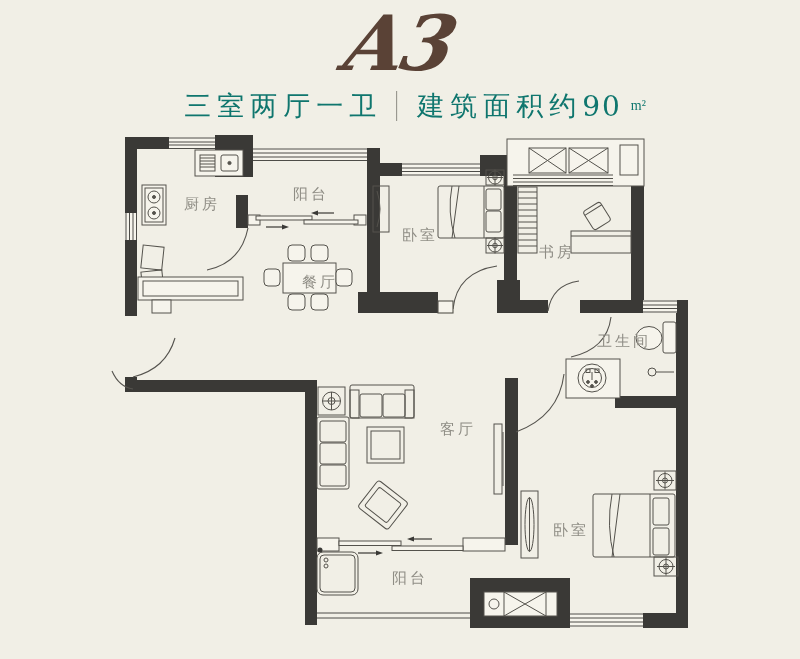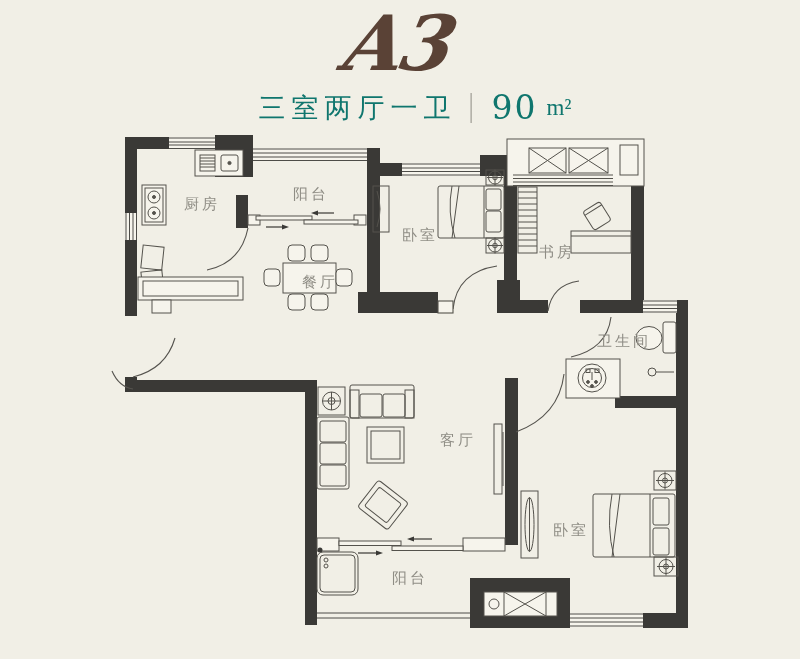--- a/index.html
+++ b/index.html
@@ -25,42 +25,43 @@
     position:absolute;left:50%;top:88px;
     transform:translateX(calc(-50% + 15px));
     display:flex;align-items:center;white-space:nowrap;
     color:#0f766e;
   }
   .subtitle .cn{font-size:27px;letter-spacing:6px;}
   .subtitle .divider{
     display:inline-block;width:0;height:30px;
     border-left:1px solid #8d8b83;margin:0 20px 0 14px;
   }
-  .subtitle .num{font-size:33px;letter-spacing:2px;font-family:"DejaVu Serif",serif;font-weight:normal;margin-left:0;}
-  .subtitle .unit{font-size:23px;margin-left:9px;}
+  .subtitle .num{font-size:28px;letter-spacing:2px;font-family:"DejaVu Serif",serif;font-weight:normal;margin-left:0;}
+  .subtitle .unit{font-size:14px;margin-left:9px;}
   .plan{position:absolute;left:0;top:0;width:800px;height:494px;}
   .lbl{
     position:absolute;
     transform:translate(-50%,-50%);
     font-size:15px;color:#8f8d85;letter-spacing:3px;
     white-space:nowrap;
     font-family:"Liberation Serif","DejaVu Serif",serif;
   }
 </style>
 </head>
 <body>
 
 <div class="page">
 
   <div class="hdr">
     <div class="logo">A3</div>
   </div>
   <div class="subtitle">
     <span class="cn">三室两厅一卫</span>
     <span class="divider"></span>
+    <span class="cn">建筑面积约</span>
     <span class="num">90</span>
     <span class="unit">m²</span>
   </div>
 
   <div class="plan">
   <svg width="800" height="659" viewBox="0 0 800 659">
 
     <g fill="#3a3936" stroke="none">
       <rect x="125" y="137" width="44" height="12"></rect>
       <rect x="215" y="135" width="38" height="42"></rect>
@@ -405,18 +406,18 @@
 
   </svg>
 
   
   <div class="lbl" style="left:202px;top:204px">厨房</div>
   <div class="lbl" style="left:311px;top:194px">阳台</div>
   <div class="lbl" style="left:320px;top:282px">餐厅</div>
   <div class="lbl" style="left:420px;top:235px">卧室</div>
   <div class="lbl" style="left:557px;top:252px">书房</div>
   <div class="lbl" style="left:624px;top:341px">卫生间</div>
-  <div class="lbl" style="left:458px;top:440px">客厅</div>
+  <div class="lbl" style="left:458px;top:429px">客厅</div>
   <div class="lbl" style="left:571px;top:530px">卧室</div>
   <div class="lbl" style="left:410px;top:578px">阳台</div>
 
   </div>
 </div>
 
 </body></html>

